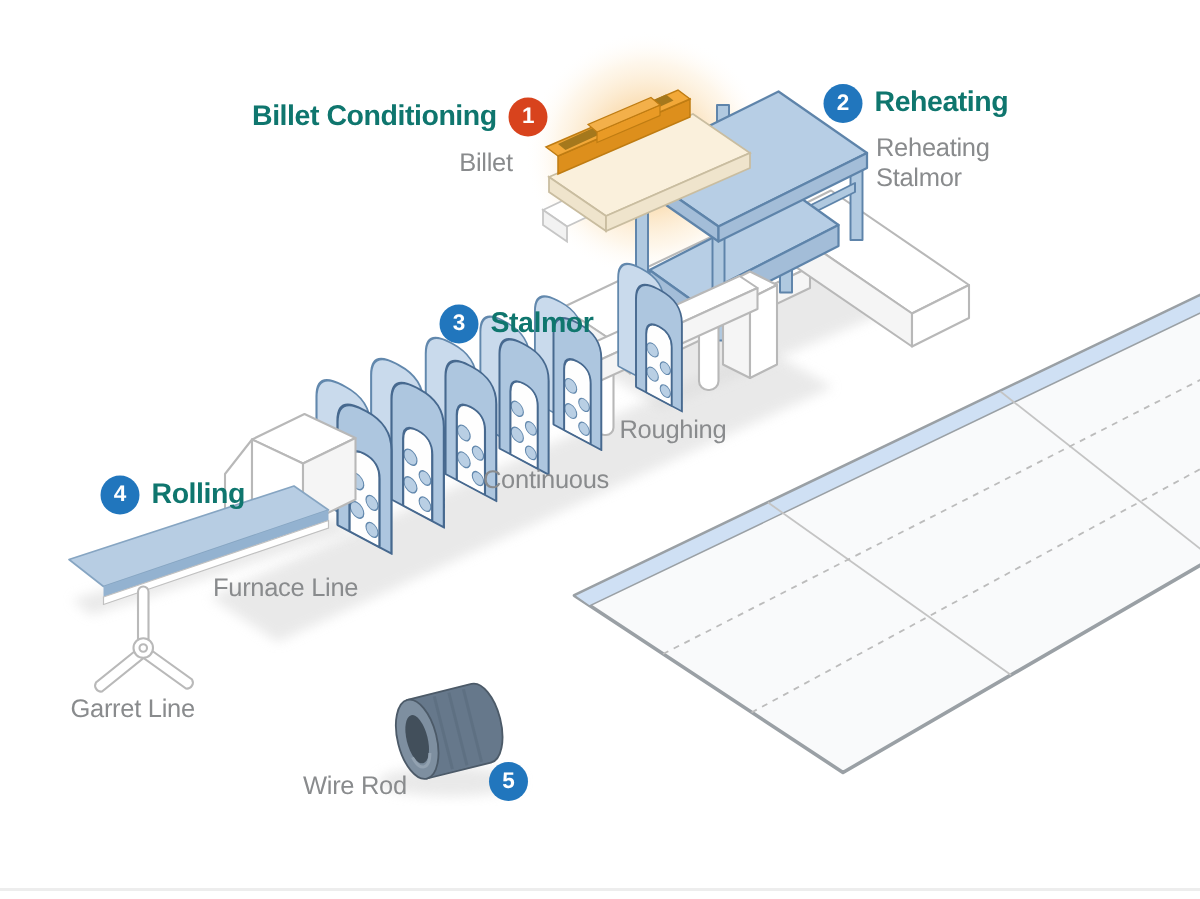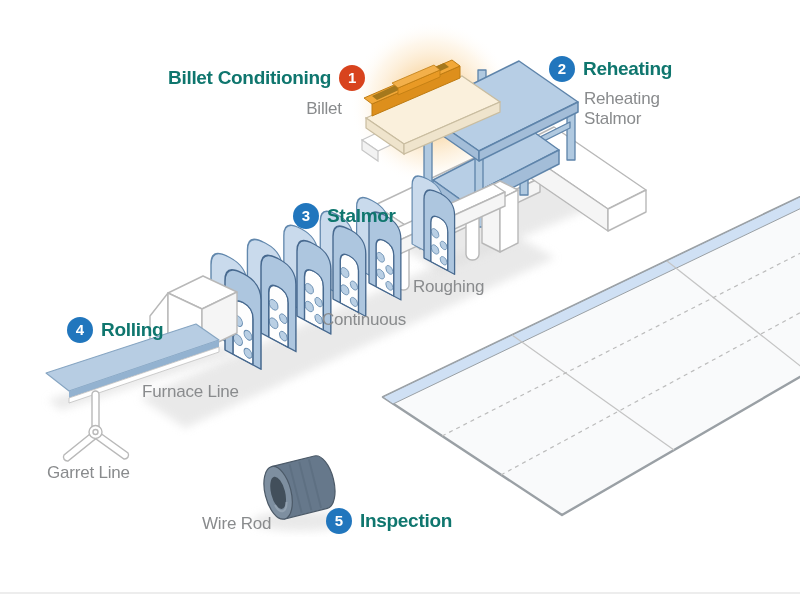--- a/index.html
+++ b/index.html
@@ -235,21 +235,20 @@
   <span class="step-label">Stalmor</span>
 </div>
 
 <div class="step-row" style="left:67px;top:317px;">
   <span class="badge badge-blue">4</span>
   <span class="step-label">Rolling</span>
 </div>
 
 <div class="step-row" style="left:326px;top:508px;">
   <span class="badge badge-blue">5</span>
-  <span class="step-label">Inspection</span>
 </div>
 
 <div class="caption" style="left:280px;top:99px;width:88px;text-align:center;">Billet</div>
 
 <div class="caption" style="left:584px;top:89px;">
   <span class="ln">Reheating</span>
   <span class="ln">Stalmor</span>
 </div>
 
 <div class="caption" style="left:413px;top:277px;">Roughing</div>

